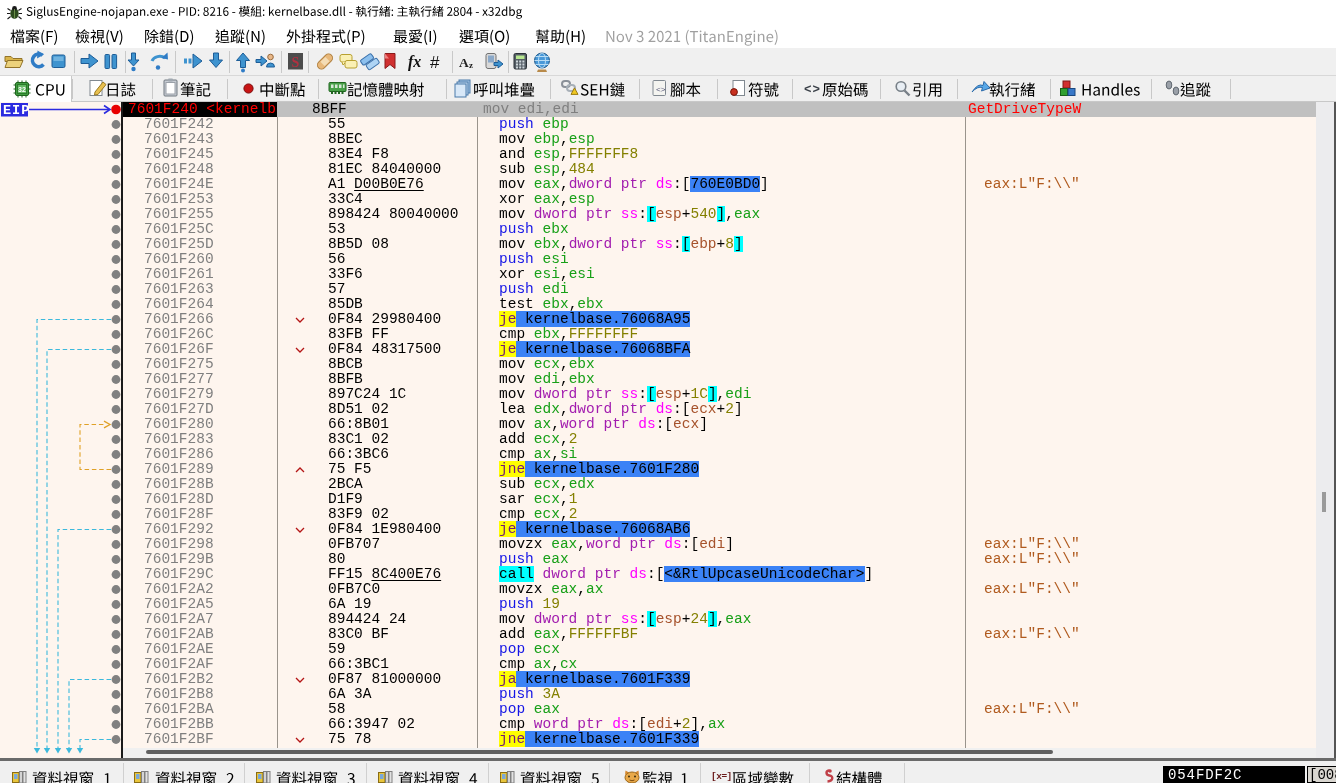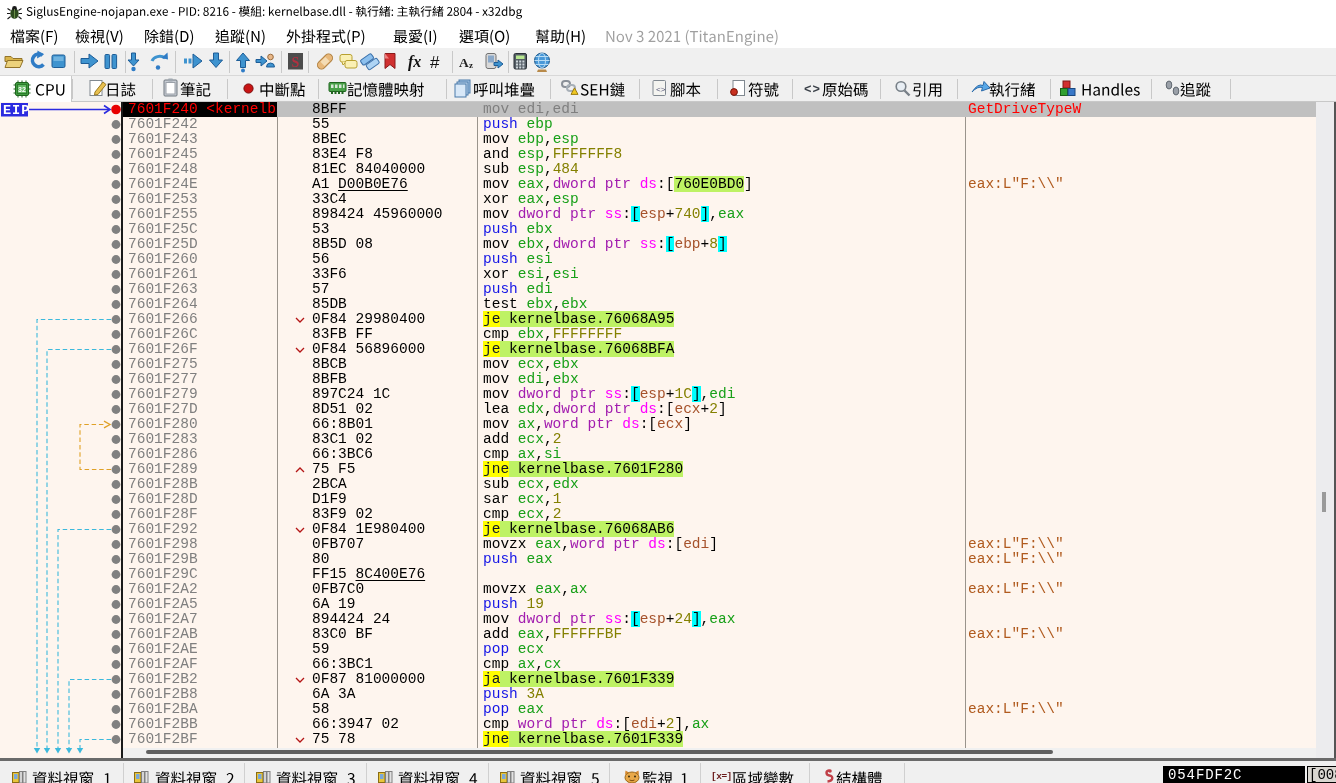--- a/index.html
+++ b/index.html
@@ -1,26 +1,26 @@
 <!DOCTYPE html>
 <html><head><meta charset="utf-8"><style>
 *{margin:0;padding:0;box-sizing:border-box}
 html,body{width:1336px;height:783px;overflow:hidden;background:#f0f0f0;position:relative;
   font-family:"Liberation Sans",sans-serif}
 .abs{position:absolute}
 .mono{font-family:"Liberation Mono", monospace;font-size:14.5px;line-height:15px;white-space:pre}
-.row{position:absolute;left:0;width:1088px;height:15px}
+.row{position:absolute;left:16px;width:1088px;height:15px}
 .adr{position:absolute;left:128px;top:0;color:#7f7f7f}
 .byt{position:absolute;left:312px;top:0;color:#000}
 .dis{position:absolute;left:483px;top:0;color:#000}
 .cmt{position:absolute;left:968px;top:0;color:#b05a1e}
 .r{color:#18a018} .i{color:#848000} .p{color:#a6522b} .n{color:#a21caf}
 .m{color:#ff00ff} .b{color:#1414e6}
-.y{background:#bef264;color:#000}
-.jm{background:#ffff00;color:#0f172a}
+.y{background:#3b82f6;color:#000}
+.jm{background:#ffff00;color:#701a75}
 .cb{background:#00ffff;color:#000}
 .cm{background:#00ffff;color:#000}
 u{text-underline-offset:2px}
 </style></head><body>
 <div class="abs" style="left:0;top:0;width:1336px;height:48px;background:#ffffff"></div>
 <div class="abs" style="left:0;top:48px;width:1336px;height:28px;background:#f0f0f0;border-bottom:1px solid #d8d8d8"></div>
 <div class="abs" style="left:0;top:76px;width:1336px;height:26px;background:#f0f0f0;border-bottom:1px solid #c8c8c8"></div>
 <svg class="abs" style="left:6px;top:4px" width="17" height="17" viewBox="0 0 17 17">
 <ellipse cx="8.5" cy="9.5" rx="4.2" ry="5.2" fill="#2d4a1e"></ellipse>
 <circle cx="8.5" cy="4.4" r="2.4" fill="#1a1a1a"></circle>
@@ -517,22 +517,22 @@
     <span class="dis mono">mov <span class="r">eax</span>,<span class="n">dword ptr</span> <span class="m">ds</span>:[<span class="y">760E0BD0</span>]</span>
     <span class="cmt mono">eax:L"F:\\"</span>
   </div>
 <div class="row" style="top:192px">
     <span class="adr mono">7601F253</span>
     <span class="byt mono">33C4</span>
     <span class="dis mono">xor <span class="r">eax</span>,<span class="r">esp</span></span>
   </div>
 <div class="row" style="top:207px">
     <span class="adr mono">7601F255</span>
-    <span class="byt mono">898424 45960000</span>
-    <span class="dis mono">mov <span class="n">dword ptr</span> <span class="m">ss</span>:<span class="cb">[</span><span class="p">esp</span>+<span class="i">740</span><span class="cb">]</span>,<span class="r">eax</span></span>
+    <span class="byt mono">898424 80040000</span>
+    <span class="dis mono">mov <span class="n">dword ptr</span> <span class="m">ss</span>:<span class="cb">[</span><span class="p">esp</span>+<span class="i">540</span><span class="cb">]</span>,<span class="r">eax</span></span>
   </div>
 <div class="row" style="top:222px">
     <span class="adr mono">7601F25C</span>
     <span class="byt mono">53</span>
     <span class="dis mono"><span class="b">push</span> <span class="r">ebx</span></span>
   </div>
 <div class="row" style="top:237px">
     <span class="adr mono">7601F25D</span>
     <span class="byt mono">8B5D 08</span>
     <span class="dis mono">mov <span class="r">ebx</span>,<span class="n">dword ptr</span> <span class="m">ss</span>:<span class="cb">[</span><span class="p">ebp</span>+<span class="i">8</span><span class="cb">]</span></span>
@@ -562,21 +562,21 @@
     <span class="byt mono">0F84 29980400</span>
     <span class="dis mono"><span class="jm">je</span><span class="y"> kernelbase.76068A95</span></span>
   </div>
 <div class="row" style="top:327px">
     <span class="adr mono">7601F26C</span>
     <span class="byt mono">83FB FF</span>
     <span class="dis mono">cmp <span class="r">ebx</span>,<span class="i">FFFFFFFF</span></span>
   </div>
 <div class="row" style="top:342px">
     <span class="adr mono">7601F26F</span>
-    <span class="byt mono">0F84 56896000</span>
+    <span class="byt mono">0F84 48317500</span>
     <span class="dis mono"><span class="jm">je</span><span class="y"> kernelbase.76068BFA</span></span>
   </div>
 <div class="row" style="top:357px">
     <span class="adr mono">7601F275</span>
     <span class="byt mono">8BCB</span>
     <span class="dis mono">mov <span class="r">ecx</span>,<span class="r">ebx</span></span>
   </div>
 <div class="row" style="top:372px">
     <span class="adr mono">7601F277</span>
     <span class="byt mono">8BFB</span>
@@ -640,20 +640,21 @@
   </div>
 <div class="row" style="top:552px">
     <span class="adr mono">7601F29B</span>
     <span class="byt mono">80</span>
     <span class="dis mono"><span class="b">push</span> <span class="r">eax</span></span>
     <span class="cmt mono">eax:L"F:\\"</span>
   </div>
 <div class="row" style="top:567px">
     <span class="adr mono">7601F29C</span>
     <span class="byt mono">FF15 <u>8C400E76</u></span>
+    <span class="dis mono"><span class="cm">call</span> <span class="n">dword ptr</span> <span class="m">ds</span>:[<span class="y">&lt;&amp;RtlUpcaseUnicodeChar&gt;</span>]</span>
   </div>
 <div class="row" style="top:582px">
     <span class="adr mono">7601F2A2</span>
     <span class="byt mono">0FB7C0</span>
     <span class="dis mono">movzx <span class="r">eax</span>,<span class="r">ax</span></span>
     <span class="cmt mono">eax:L"F:\\"</span>
   </div>
 <div class="row" style="top:597px">
     <span class="adr mono">7601F2A5</span>
     <span class="byt mono">6A 19</span>

